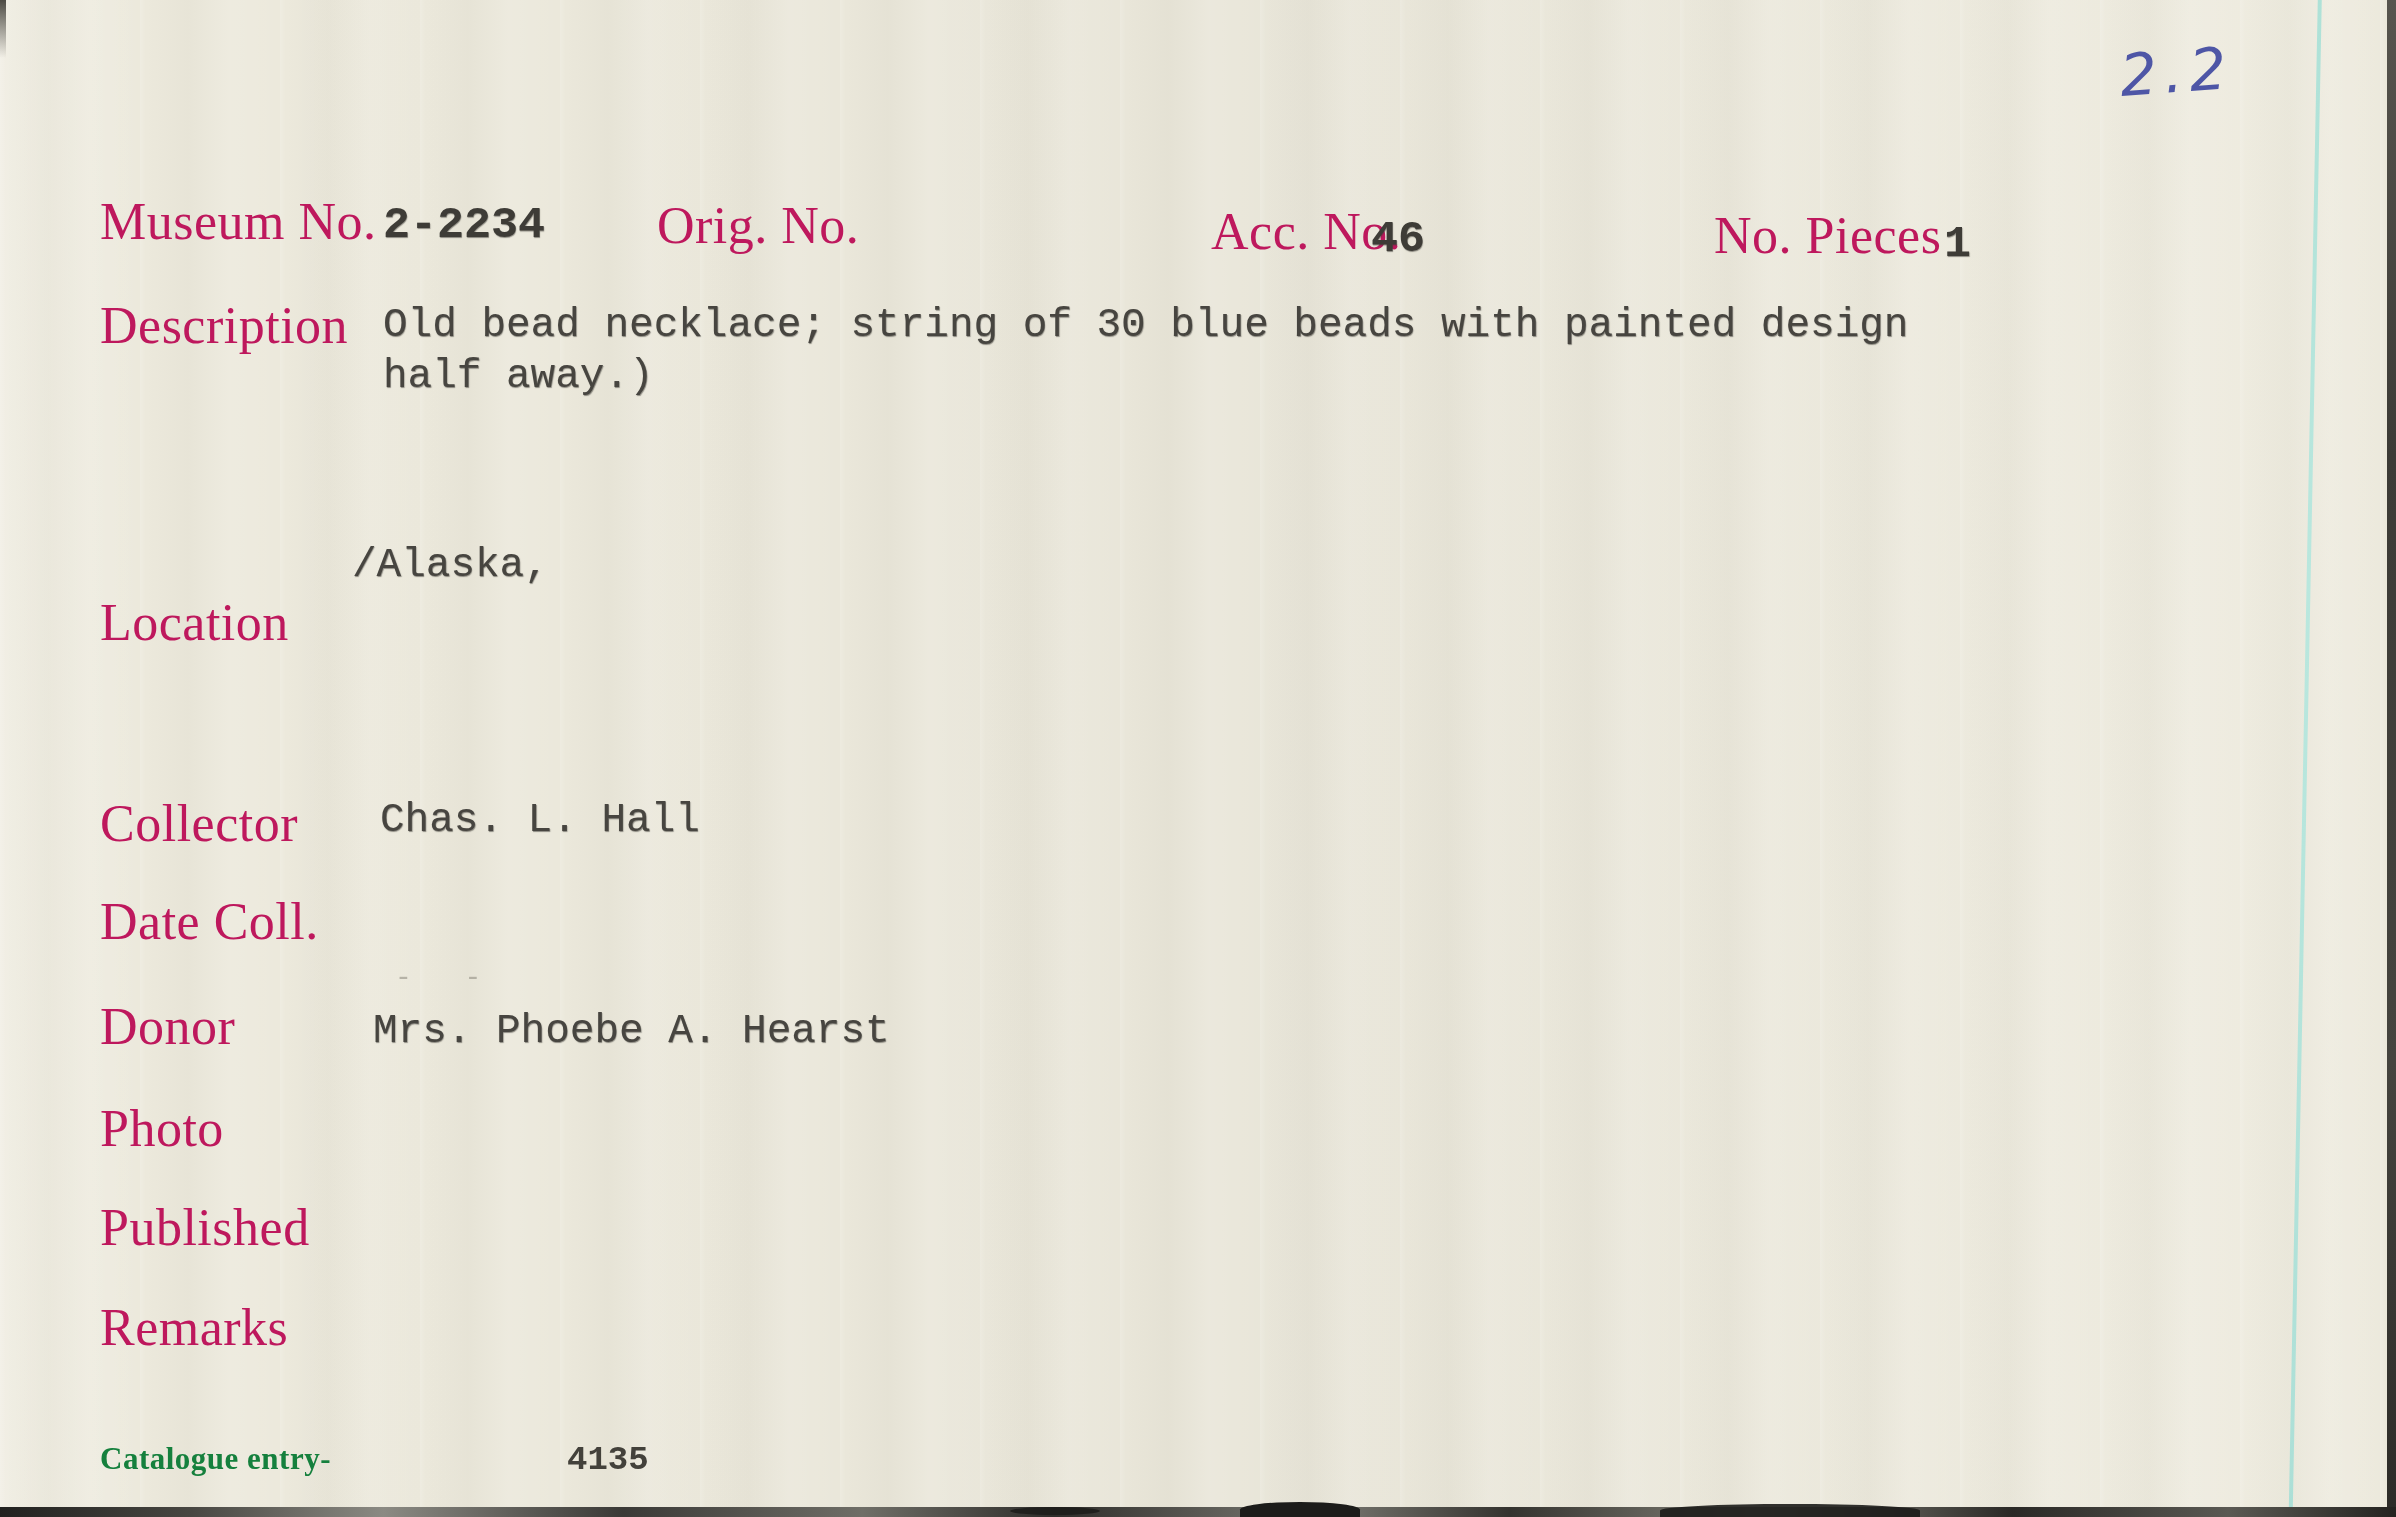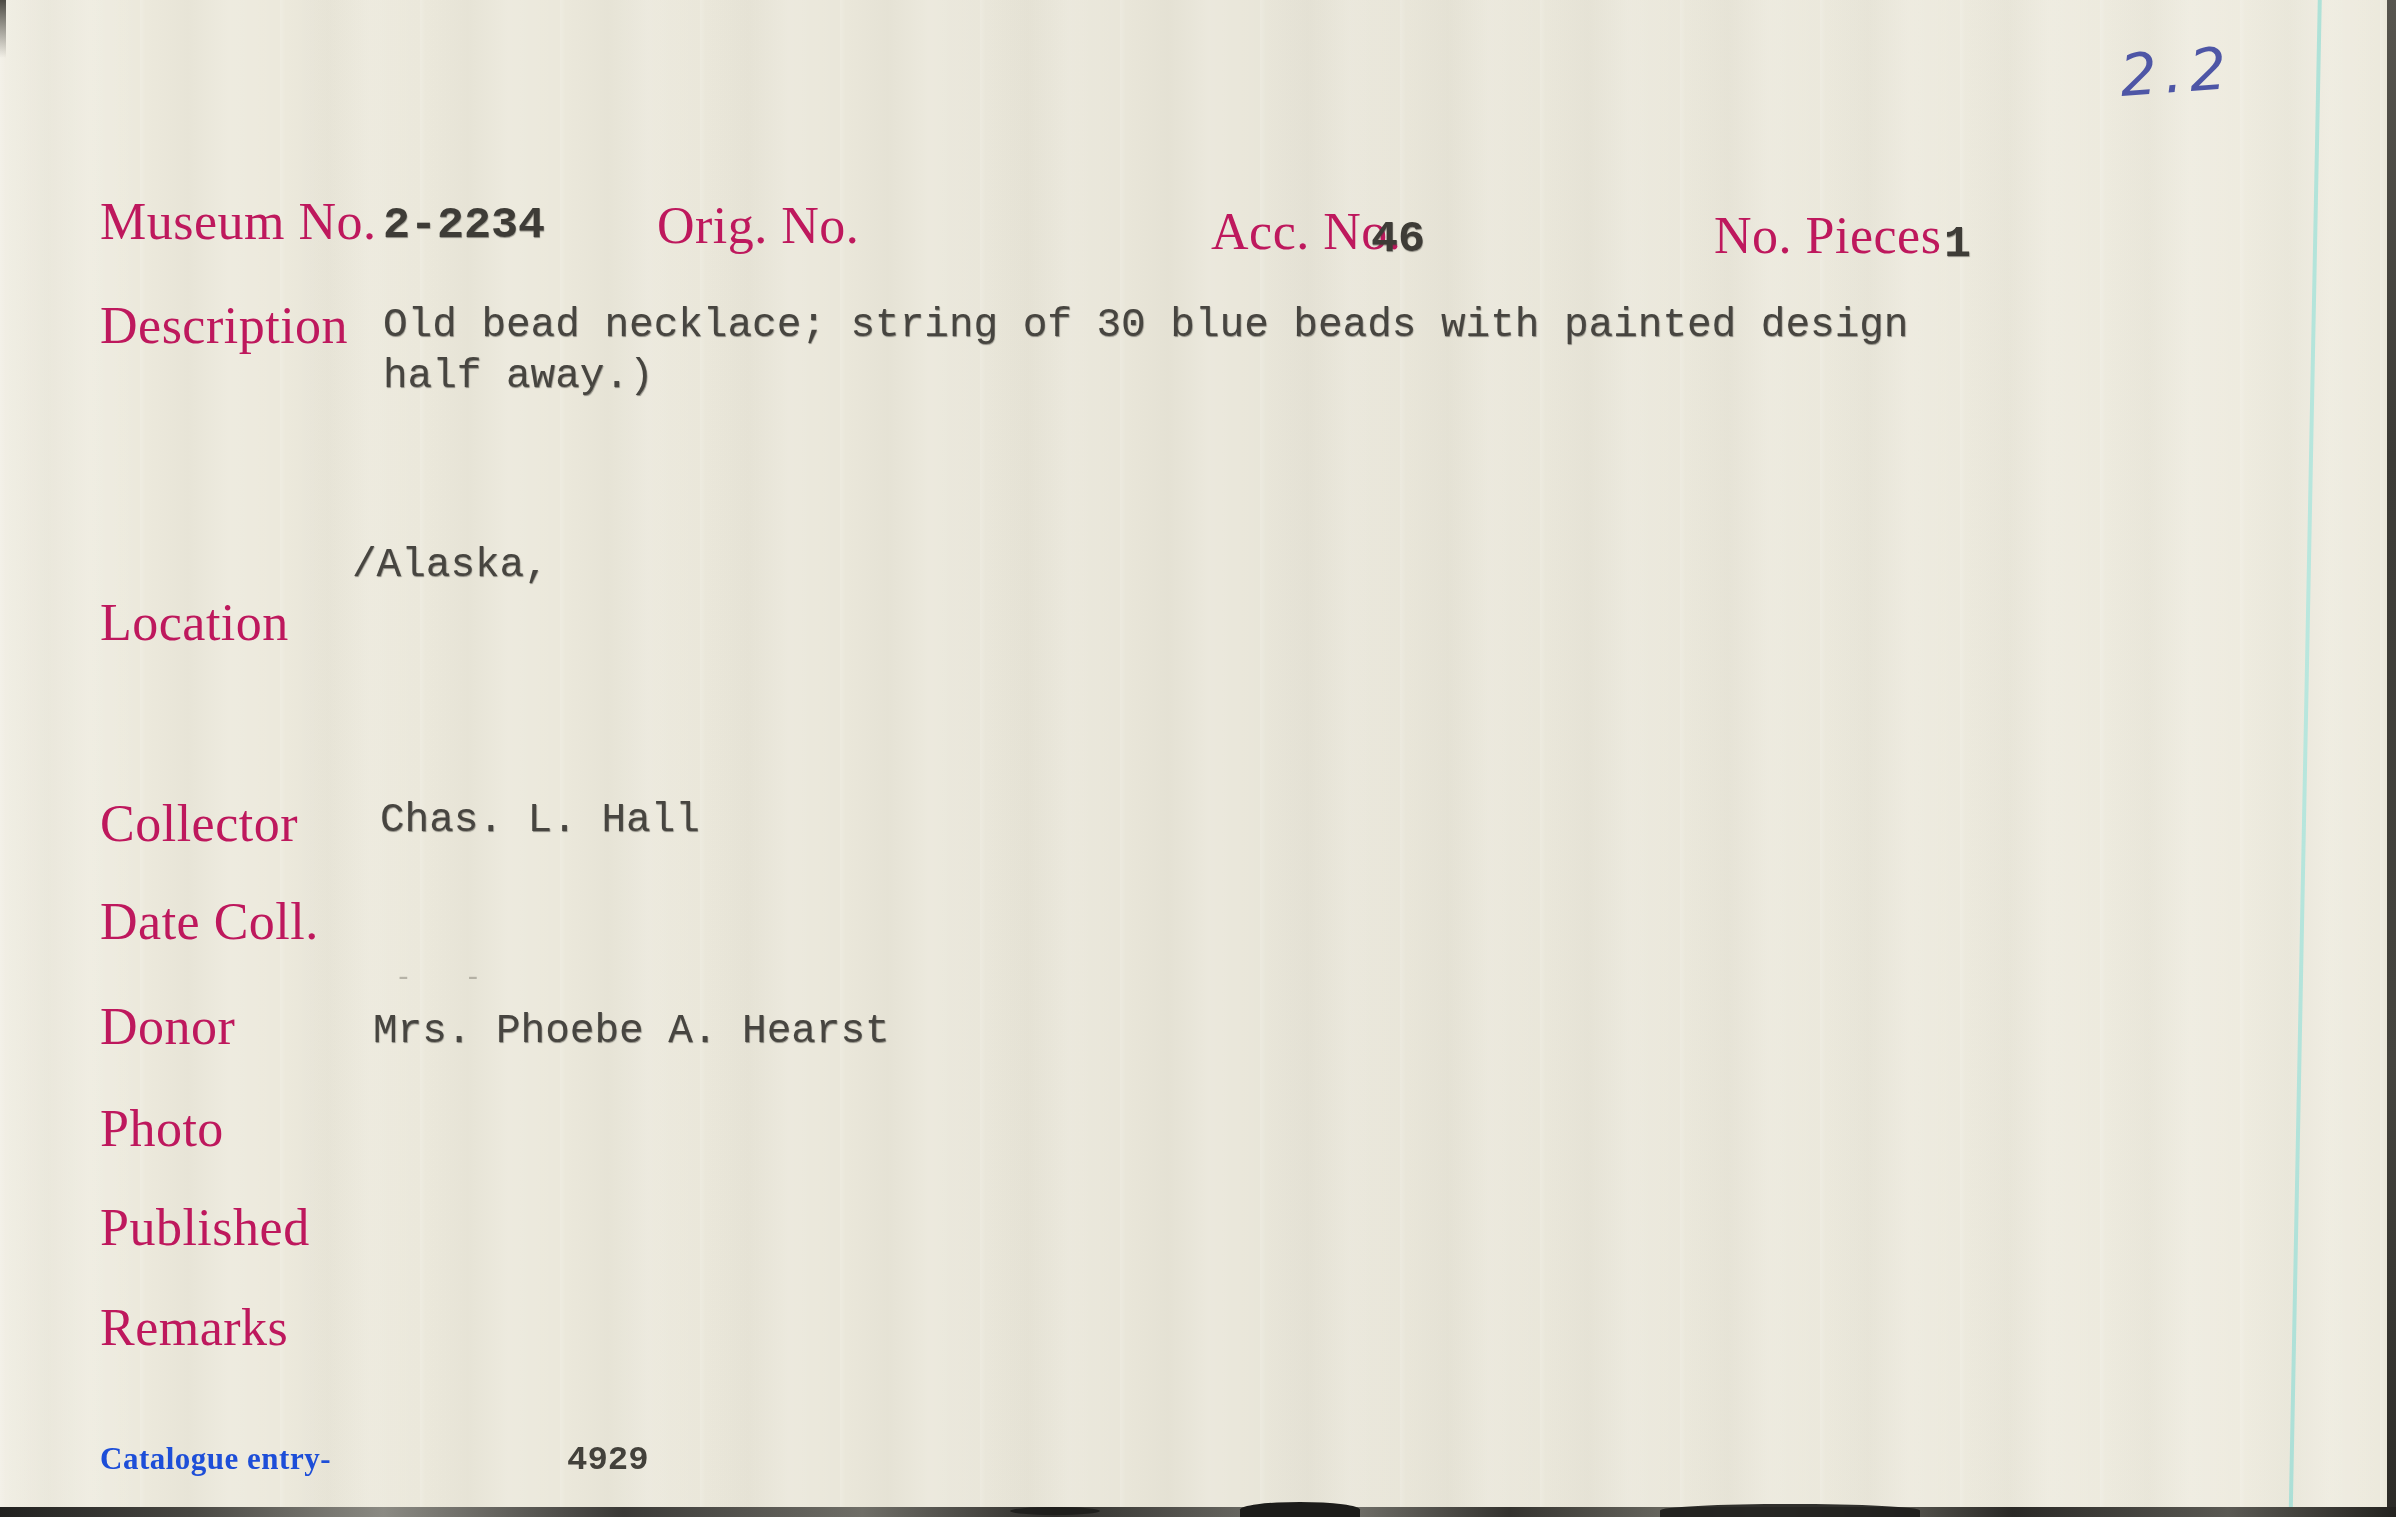--- a/index.html
+++ b/index.html
@@ -61,21 +61,21 @@
     color: #4e56a6;
     transform: rotate(-4deg);
     white-space: nowrap;
   }
   .catalogue-label {
     position: absolute;
     left: 100px;
     top: 1441px;
     font-size: 31px;
     font-weight: bold;
-    color: #1d4ed8;
+    color: #15803d;
     letter-spacing: 0.5px;
     white-space: nowrap;
   }
   .catalogue-num {
     position: absolute;
     left: 567px;
     top: 1441px;
     font-family: "Liberation Mono", monospace;
     font-size: 34px;
     font-weight: bold;
@@ -184,21 +184,21 @@
   <div class="label" style="left:100px; top:1100px;">Photo</div>
   <div class="type" style="left:380px; top:1102px;"></div>
 
   <div class="label" style="left:100px; top:1199px;">Published</div>
   <div class="type" style="left:380px; top:1201px;"></div>
 
   <div class="label" style="left:100px; top:1299px;">Remarks</div>
   <div class="type" style="left:380px; top:1301px;"></div>
 
   <div class="catalogue-label">Catalogue entry-</div>
-  <div class="catalogue-num">4929</div>
+  <div class="catalogue-num">4135</div>
 
   <div class="teal-line"></div>
   <div class="corner-tl"></div>
   <div class="edge-right"></div>
   <div class="edge-bottom"></div>
   <div class="smudge smudge-1"></div>
   <div class="smudge smudge-2"></div>
   <div class="smudge smudge-3"></div>
 
 </div>

